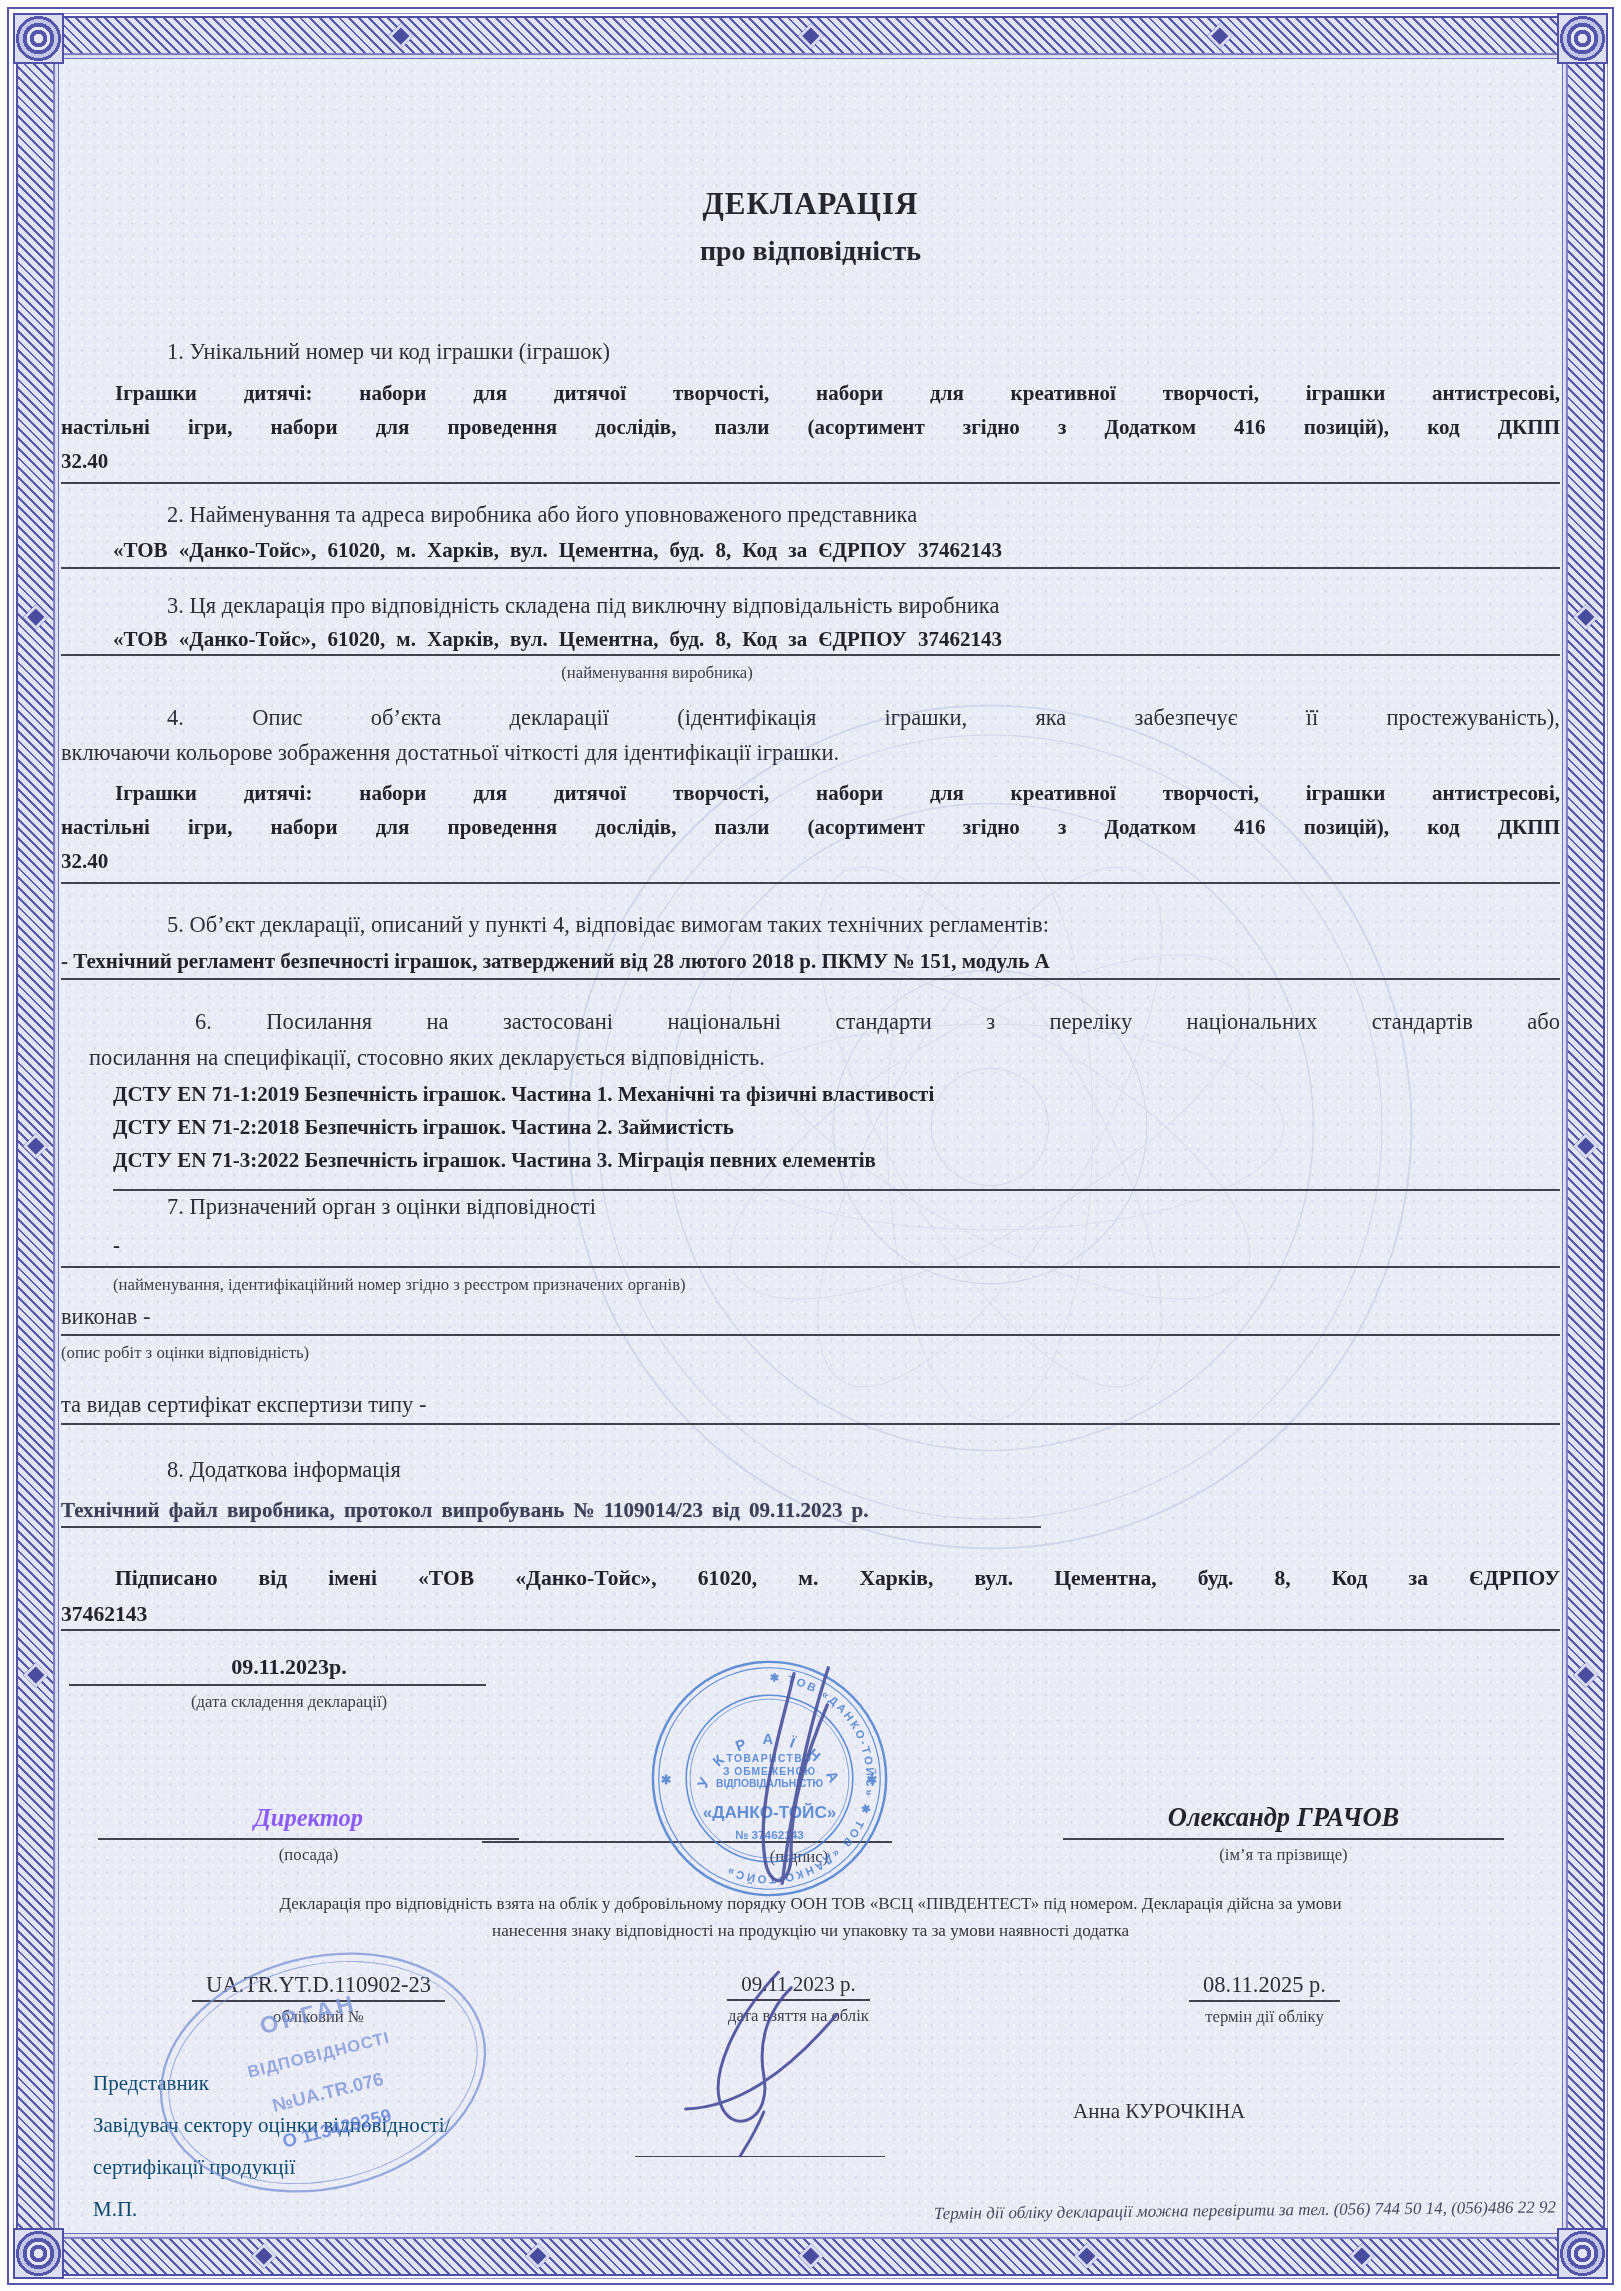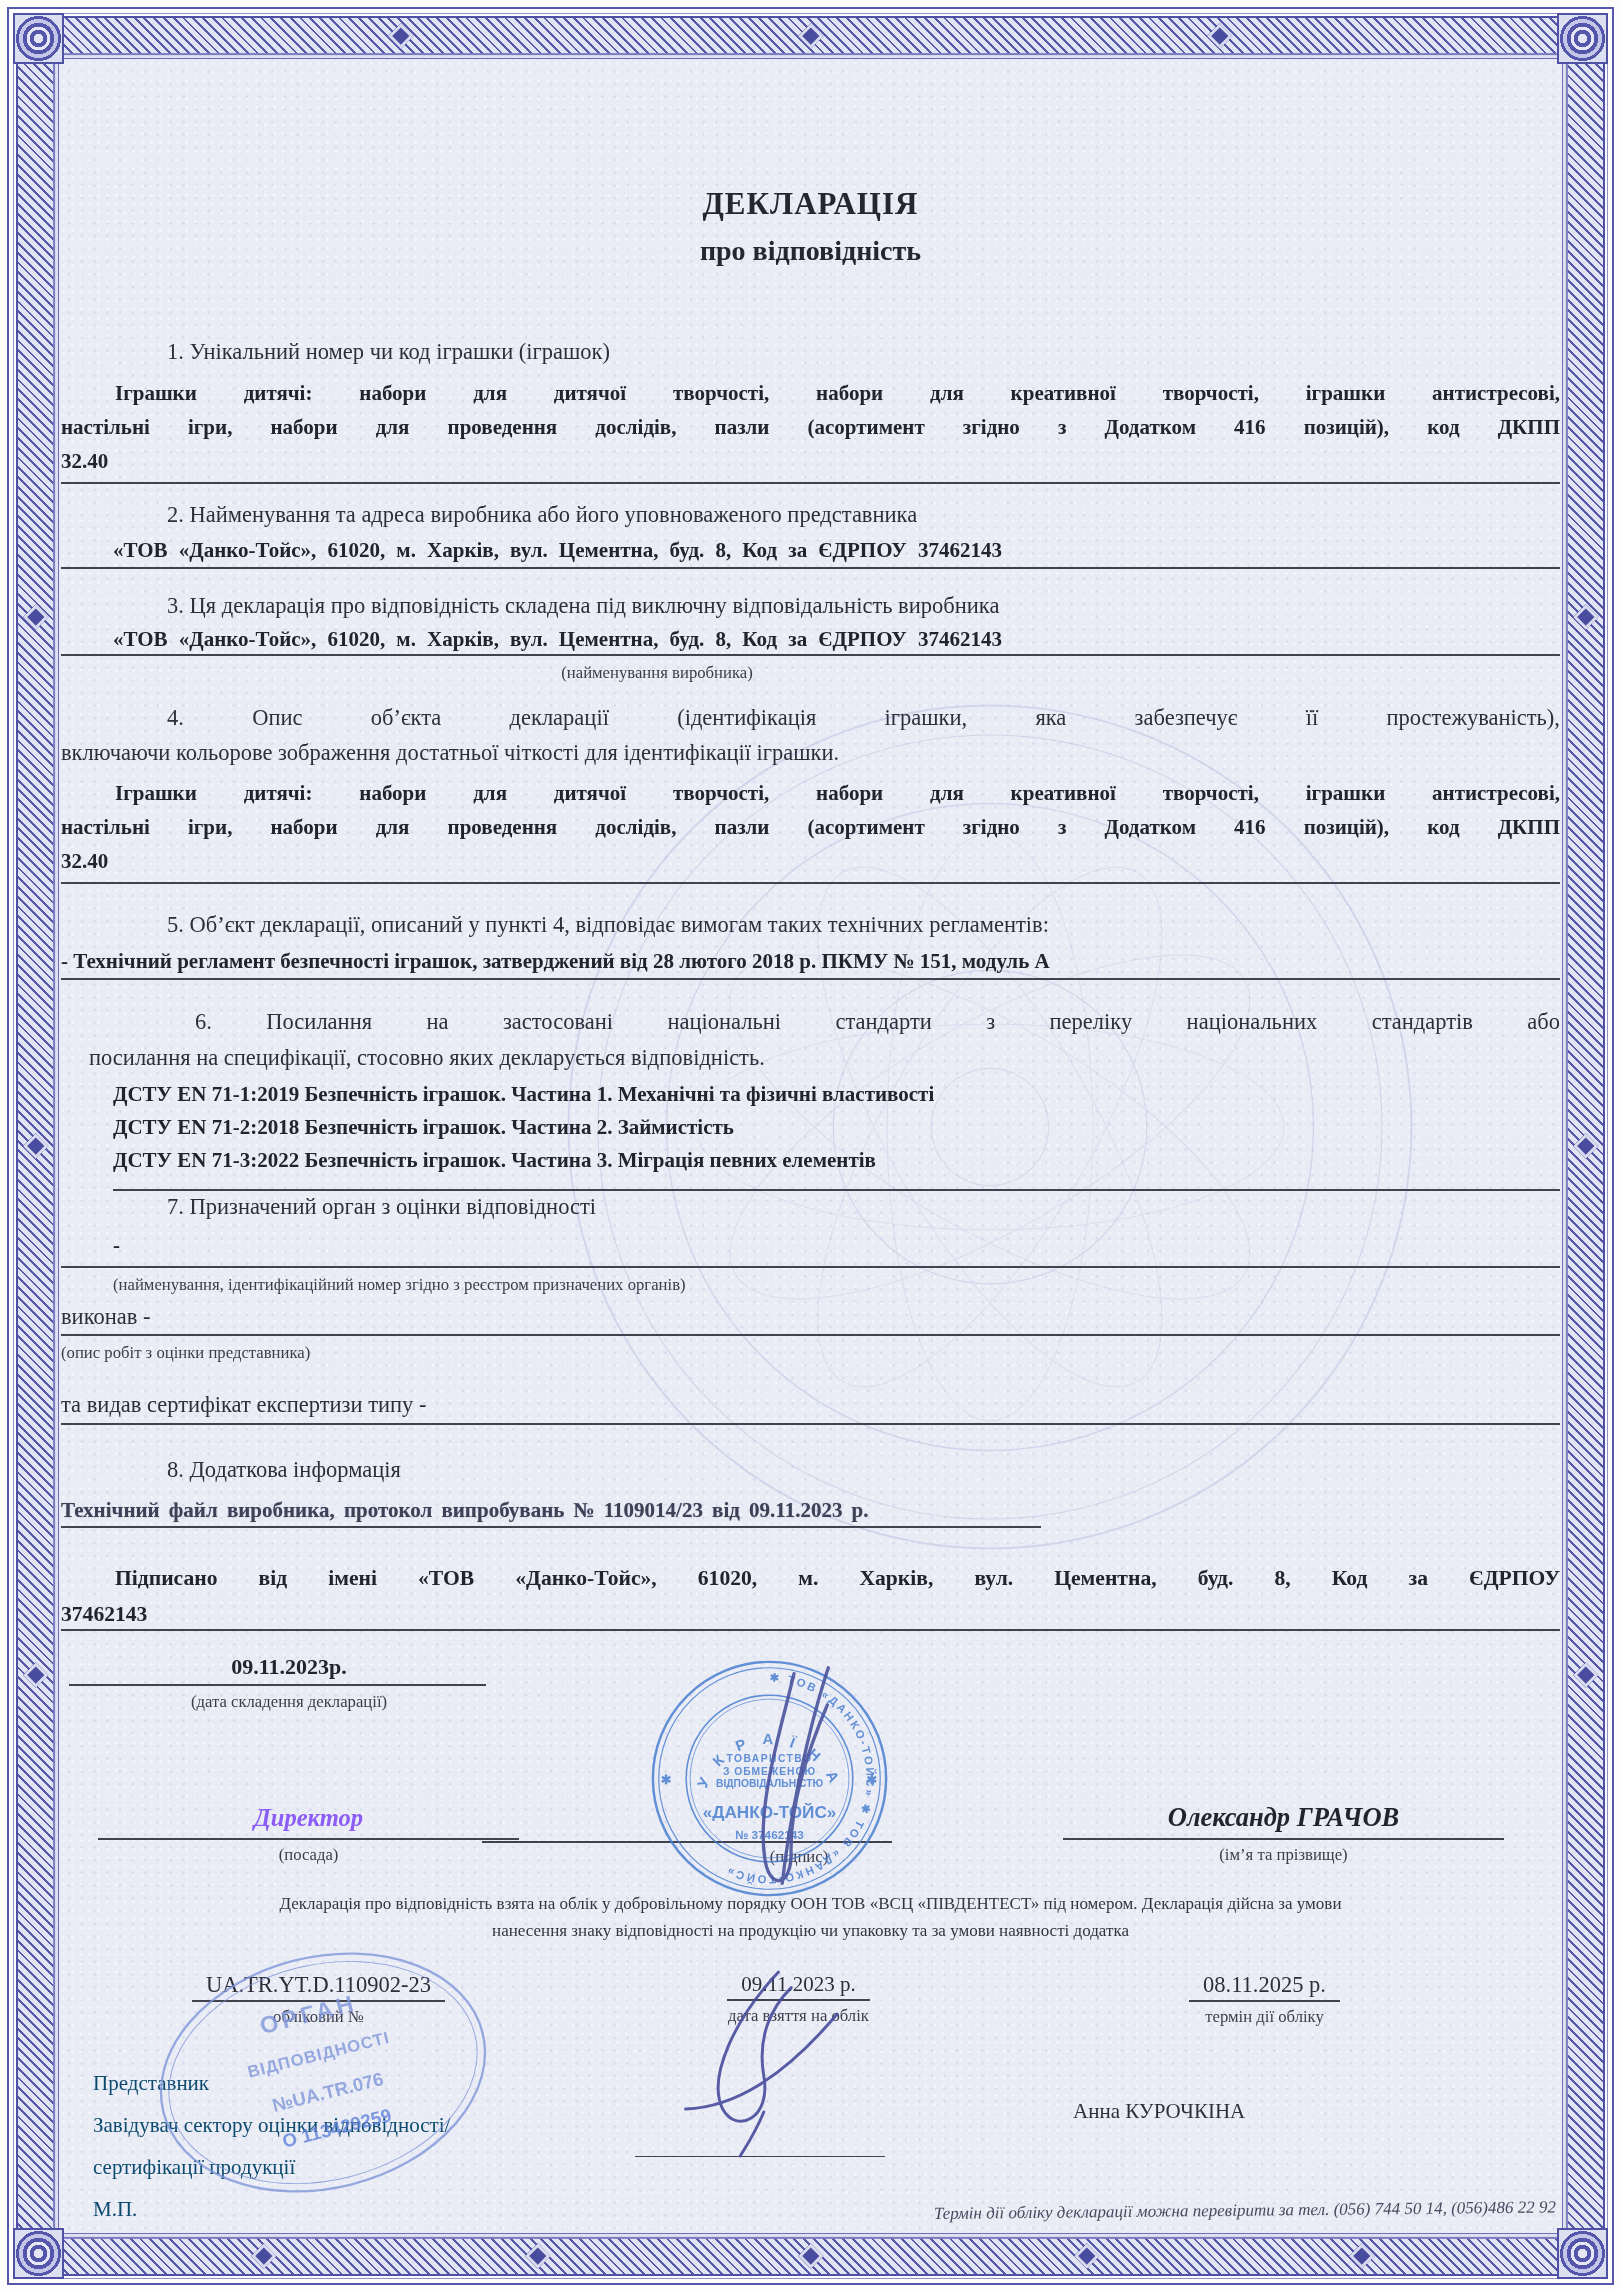--- a/index.html
+++ b/index.html
@@ -136,21 +136,21 @@
       <span class="line">ДСТУ EN 71-2:2018 Безпечність іграшок. Частина 2. Займистість</span>
       <span class="line">ДСТУ EN 71-3:2022 Безпечність іграшок. Частина 3. Міграція певних елементів</span>
     </div>
 
     <div class="abs h" style="left:167px;top:1194px;">7. Призначений орган з оцінки відповідності</div>
     <div class="abs b" style="left:113px;top:1233px;">-</div>
     <div class="rule" style="left:61px;right:61px;top:1266px;"></div>
     <div class="abs cap" style="left:113px;top:1275px;">(найменування, ідентифікаційний номер згідно з реєстром призначених органів)</div>
     <div class="abs h" style="left:61px;top:1304px;">виконав -</div>
     <div class="rule" style="left:61px;right:61px;top:1334px;"></div>
-    <div class="abs cap" style="left:61px;top:1343px;">(опис робіт з оцінки представника)</div>
+    <div class="abs cap" style="left:61px;top:1343px;">(опис робіт з оцінки відповідність)</div>
     <div class="abs h" style="left:61px;top:1392px;">та видав сертифікат експертизи типу -</div>
     <div class="rule" style="left:61px;right:61px;top:1423px;"></div>
 
     <div class="abs h" style="left:167px;top:1457px;">8. Додаткова інформація</div>
     <div class="abs b faded" style="left:61px;width:980px;top:1498px;border-bottom:2px solid #42424f;padding-bottom:2.9px;word-spacing:3.9px;">Технічний файл виробника, протокол випробувань № 1109014/23 від 09.11.2023 р.</div>
 
     <div class="abs b" style="left:61px;right:61px;top:1560px;line-height:36px;font-size:21.6px;">
       <span class="line jl" style="text-indent:54px;">Підписано від імені «ТОВ «Данко-Тойс», 61020, м. Харків, вул. Цементна, буд. 8, Код за ЄДРПОУ</span>
       <span class="line">37462143</span>
     </div>

